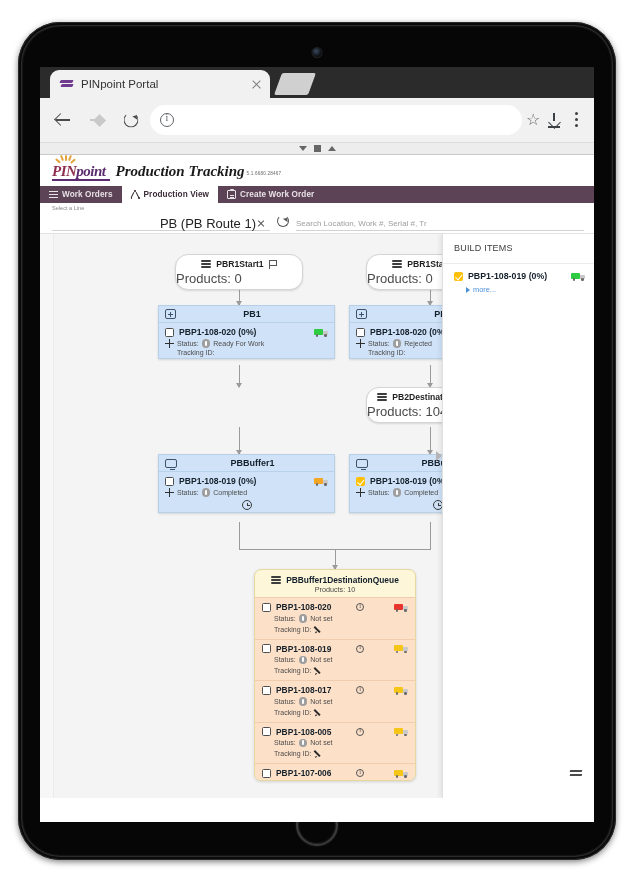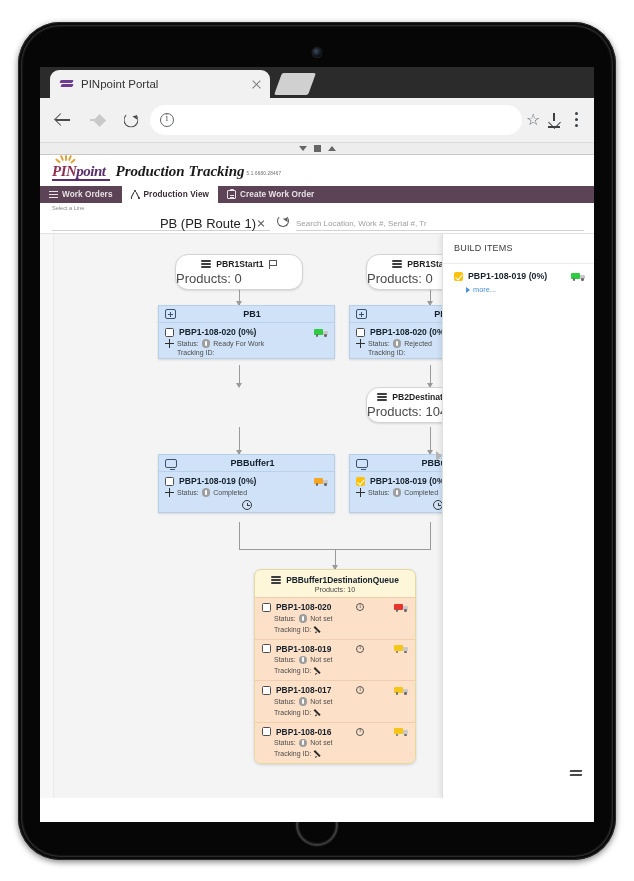--- a/index.html
+++ b/index.html
@@ -645,41 +645,55 @@
               </div>
               <div class="statline" style="padding-left:12px">
                 <span>Tracking ID:</span>
                 <span class="ic-pencil"></span>
               </div>
             </div>
 
             <div class="yitem">
               <div class="itemline">
                 <span class="chk"></span>
-                <span class="itemname">PBP1-108-016</span>
+                <span class="itemname">PBP1-108-005</span>
                 <span class="ic-i"></span>
                 <span style="flex:1 1 auto"></span>
                 <span class="truck">
                     <b style="background:#f5c518"></b>
                     <i></i>
                     <s class="a"></s>
                     <s class="b"></s>
                   </span>
               </div>
               <div class="statline" style="padding-left:12px">
                 <span>Status:</span>
                 <span class="badge-o"></span>
                 <span>Not set</span>
               </div>
               <div class="statline" style="padding-left:12px">
                 <span>Tracking ID:</span>
                 <span class="ic-pencil"></span>
               </div>
             </div>
 
+            <div class="yitem" style="padding-bottom:2px">
+              <div class="itemline">
+                <span class="chk"></span>
+                <span class="itemname">PBP1-107-006</span>
+                <span class="ic-i"></span>
+                <span style="flex:1 1 auto"></span>
+                <span class="truck">
+                    <b style="background:#f5c518"></b>
+                    <i></i>
+                    <s class="a"></s>
+                    <s class="b"></s>
+                  </span>
+              </div>
+            </div>
           </div>
 
           <div id="rpanel">
             <div class="collapse-tab">
                 <i></i>
               </div>
             <h3>BUILD ITEMS</h3>
             <div class="sitem">
               <div class="hdr">
                 <span class="chk on"></span>

